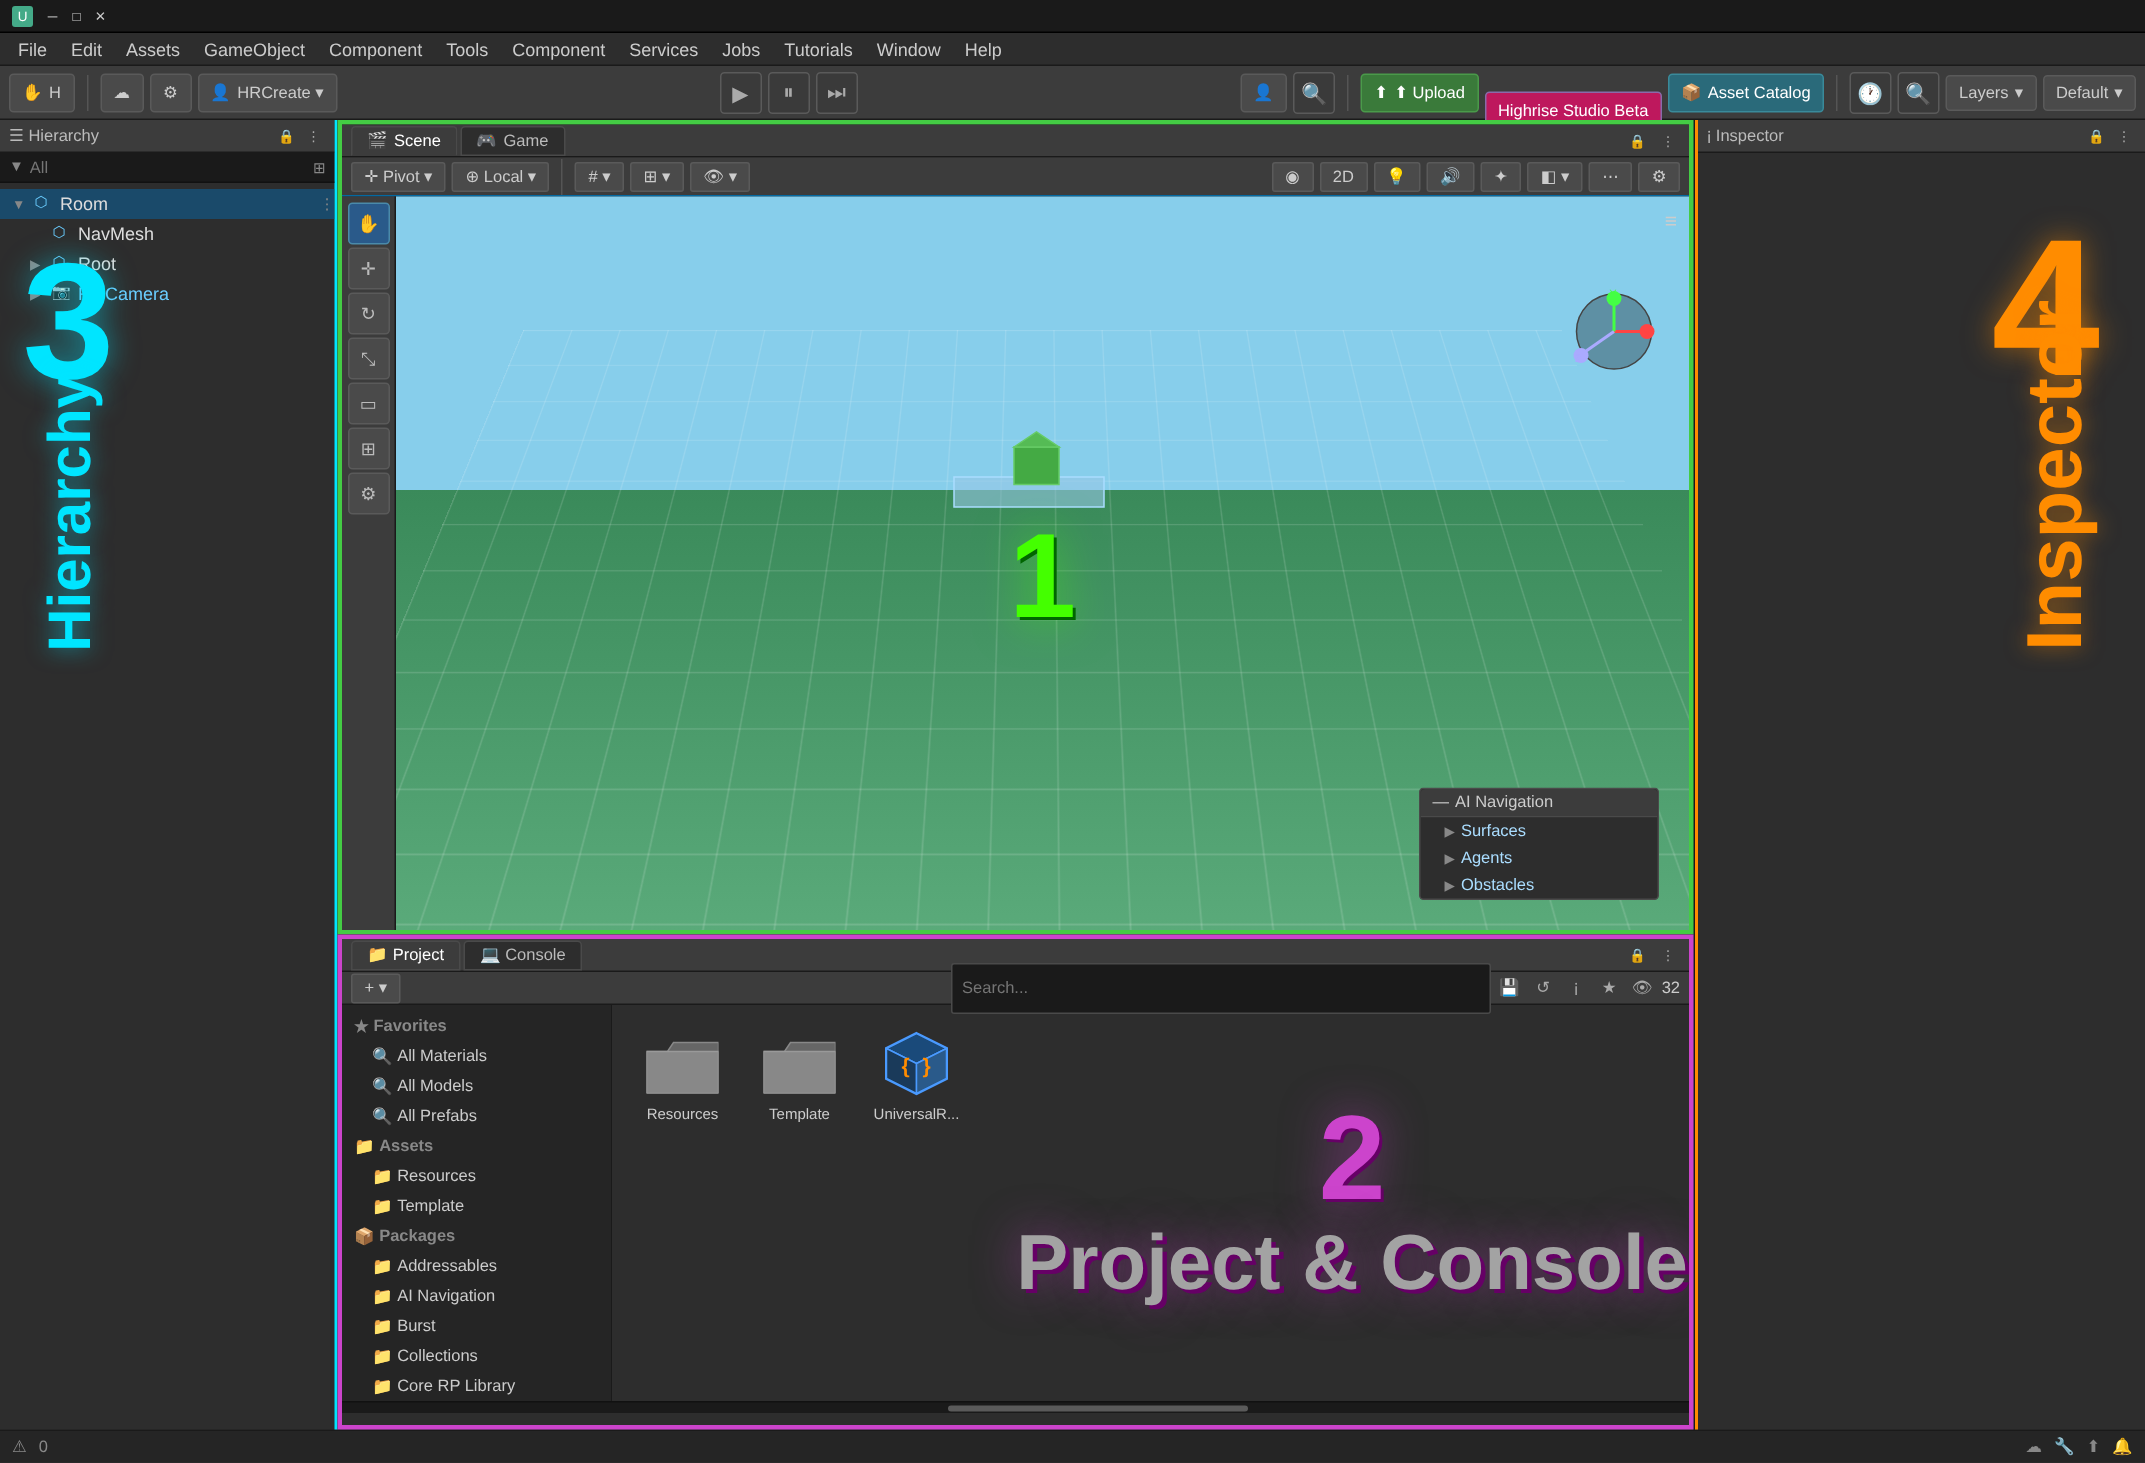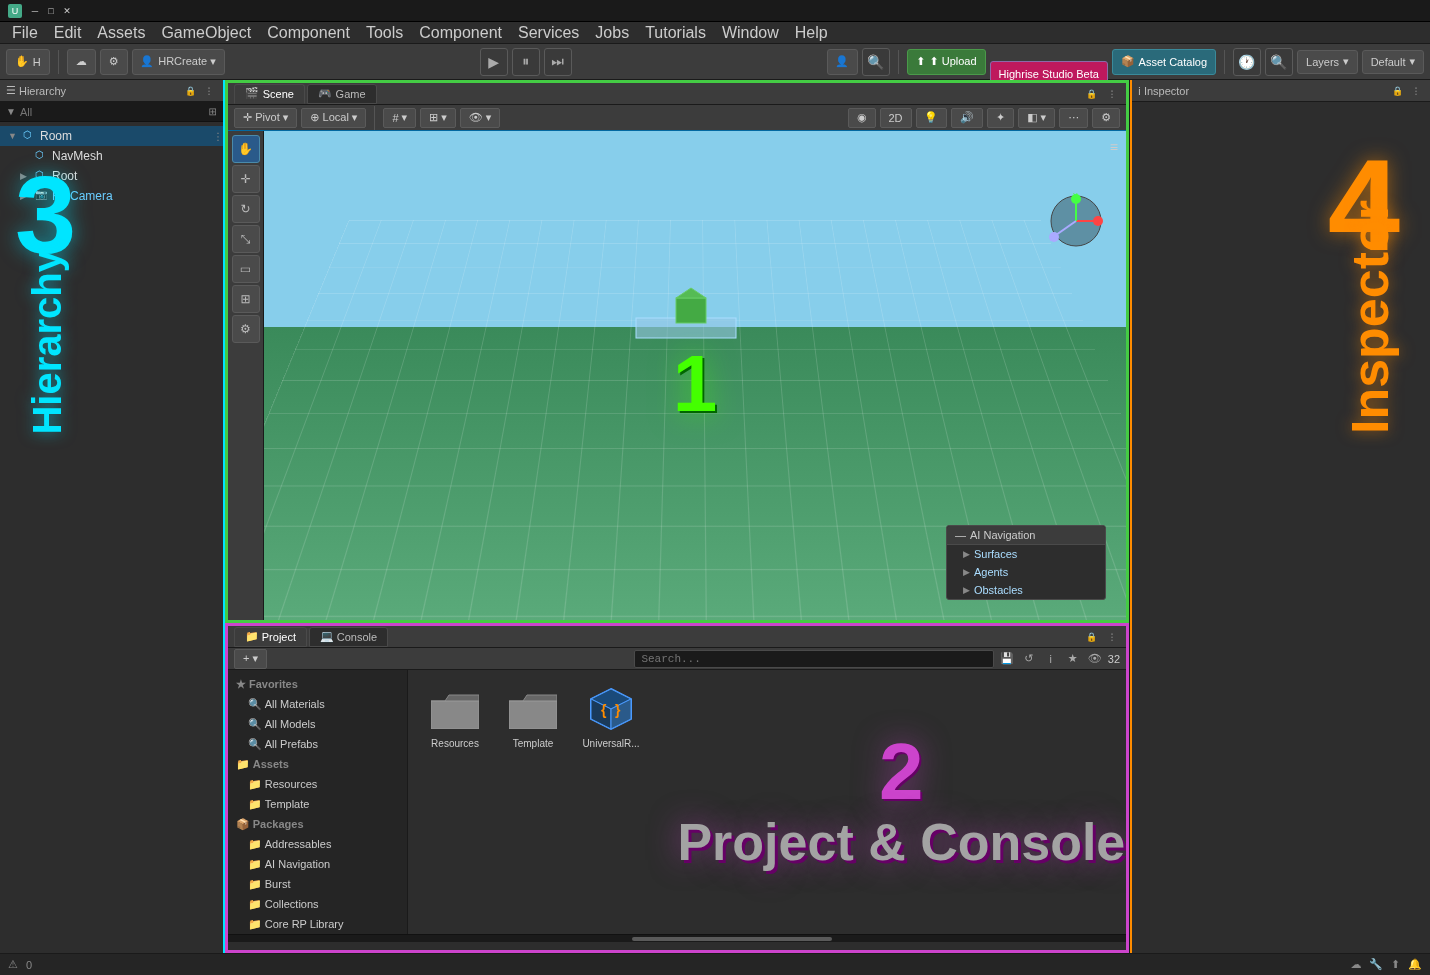--- a/index.html
+++ b/index.html
@@ -47,21 +47,21 @@
     #menu-bar {
       height: 22px;
       background: #2d2d2d;
       display: flex;
       align-items: center;
       padding: 0 4px;
       border-bottom: 1px solid #1a1a1a;
     }
     .menu-item {
       padding: 2px 8px;
-      font-size: 16px;
+      font-size: 12px;
       cursor: pointer;
       color: #ccc;
       border-radius: 2px;
     }
 
     
     #toolbar {
       height: 36px;
       background: #3c3c3c;
       display: flex;
@@ -530,25 +530,24 @@
     .folder-icon { color: #c8a060; }
     .scene-icon { color: #6acdff; }
 
     
     .proj-search {
       flex: 1;
       height: 18px;
       background: #1a1a1a;
       border: 1px solid #4a4a4a;
       border-radius: 2px;
-      padding: 0 6px;
+      padding: 16px 6px;
       color: #ccc;
       font-size: 11px;
       outline: none;
-      font-family: Liberation Mono, monospace;
     }
 
     .proj-icon-btn {
       width: 18px; height: 18px;
       background: transparent; border: none;
       color: #aaa; cursor: pointer; font-size: 11px;
       display: flex; align-items: center; justify-content: center;
     }
 
     

